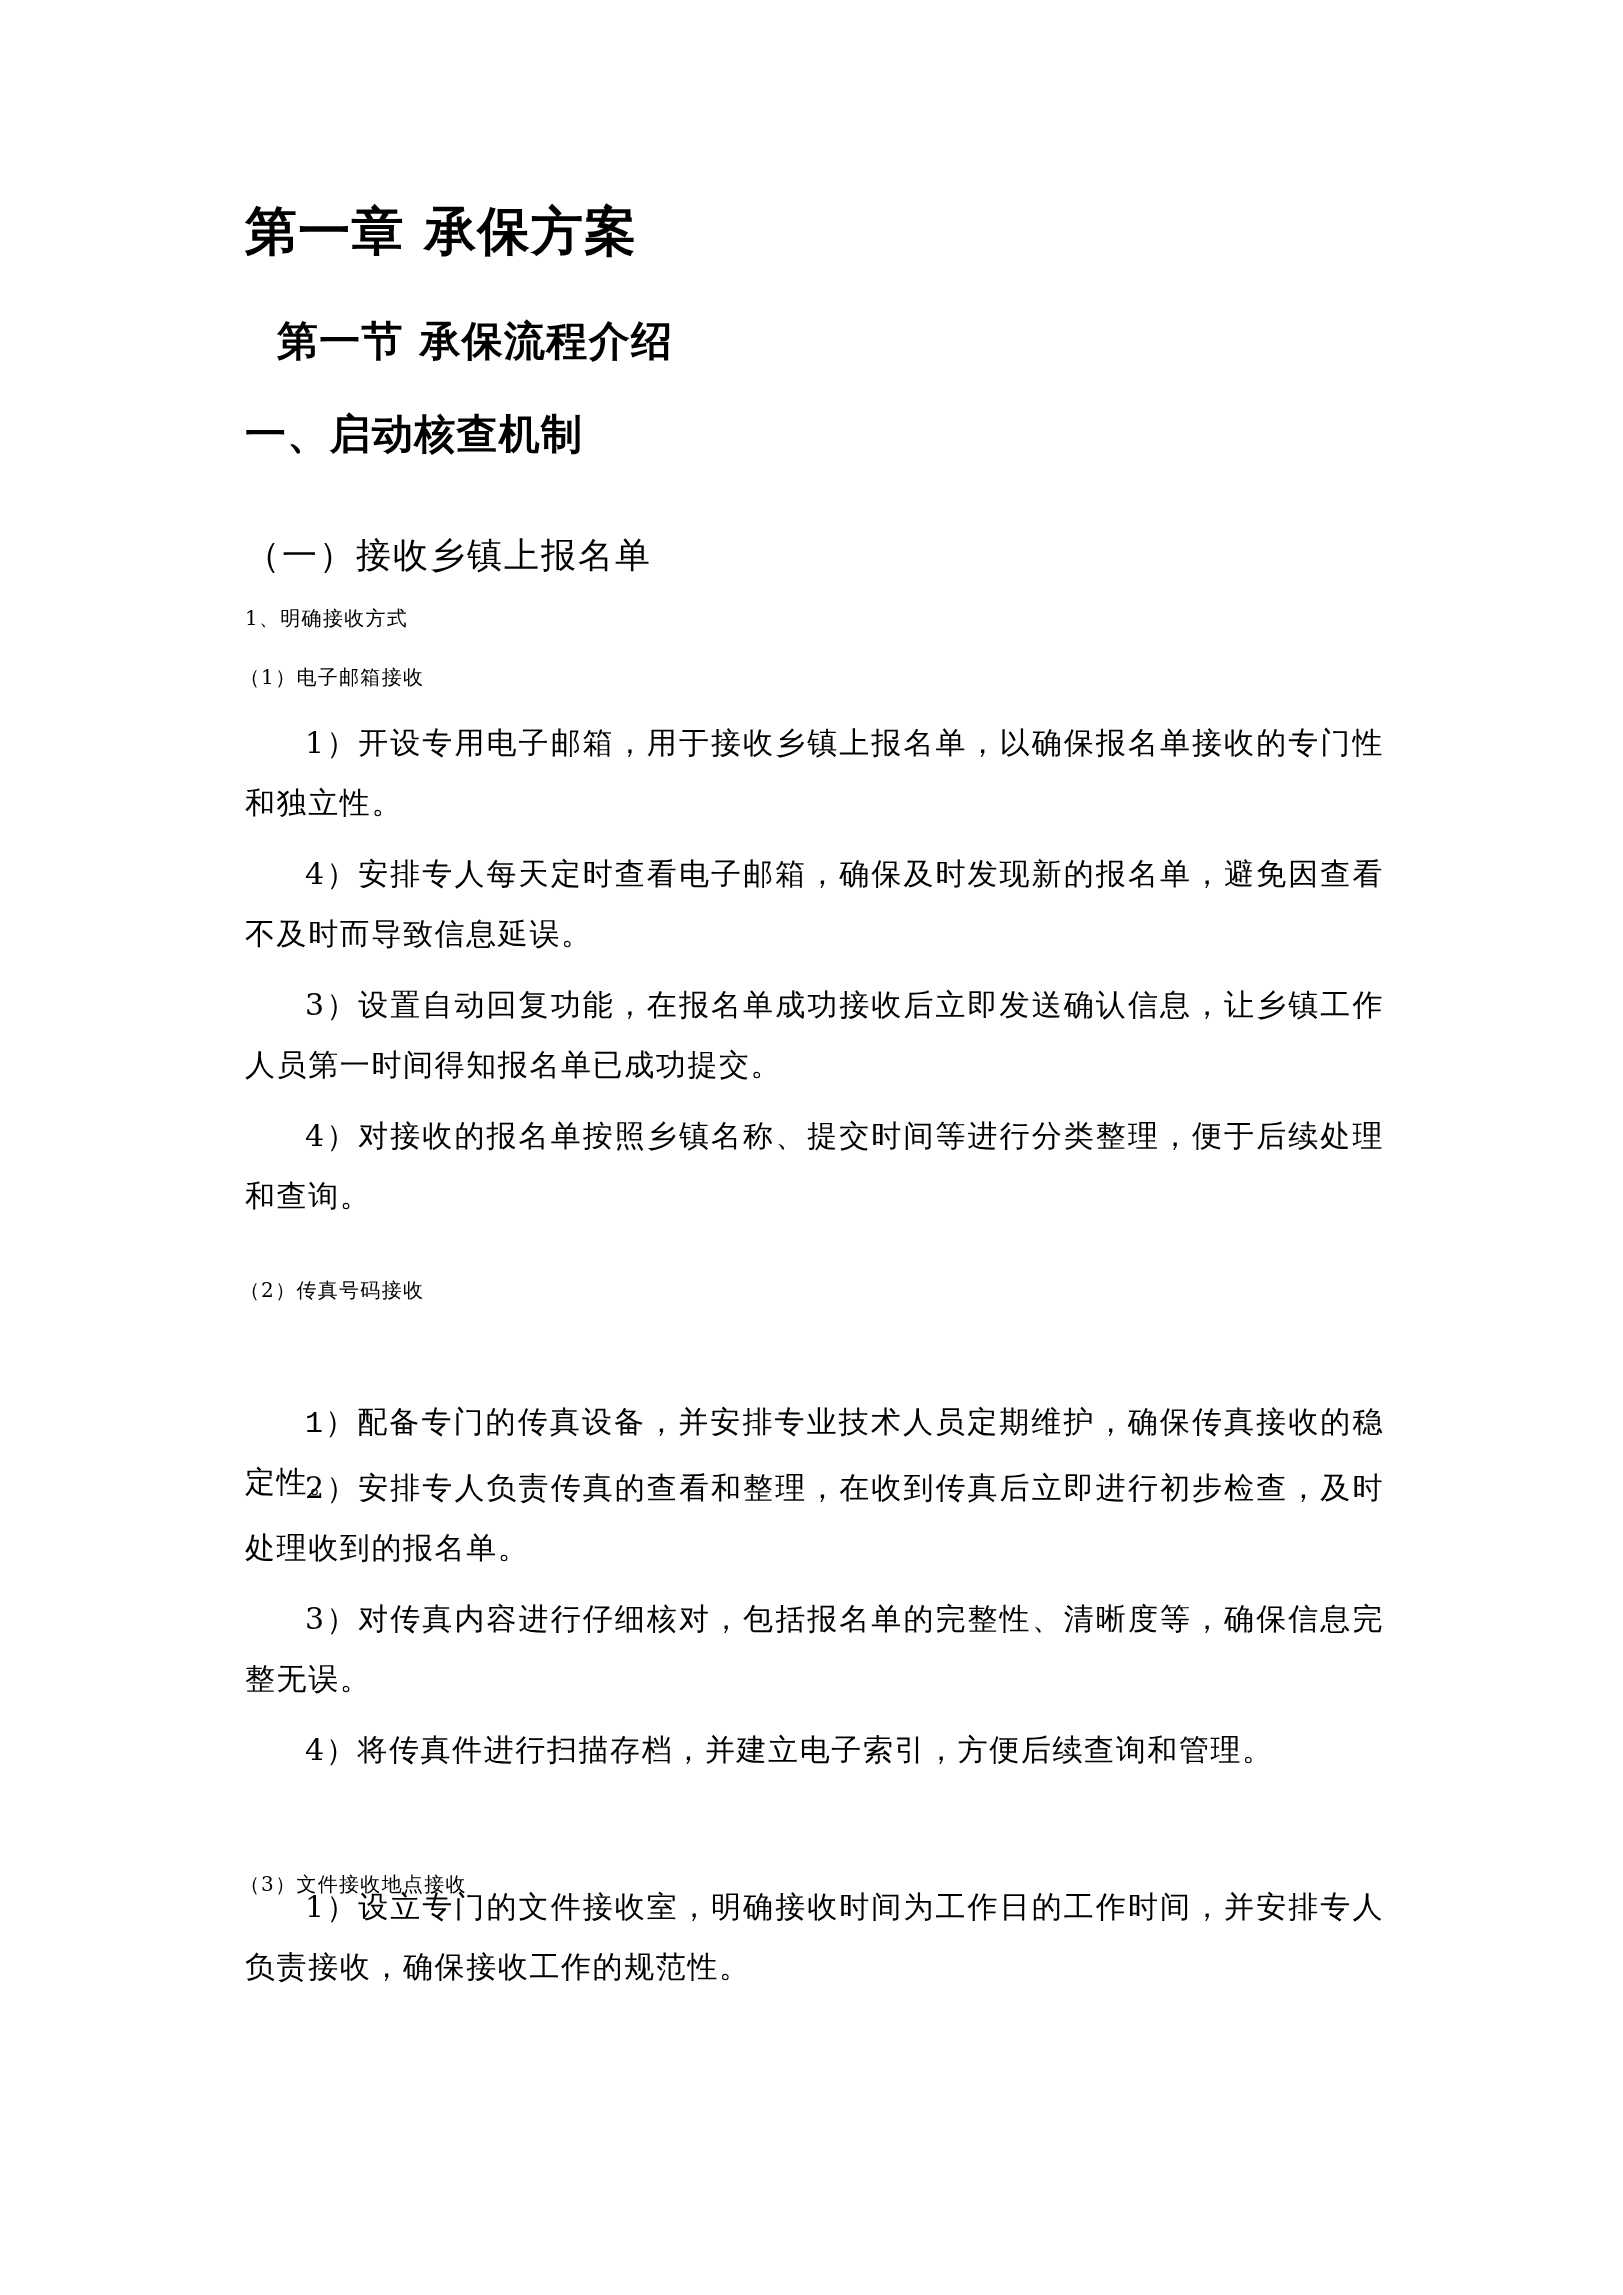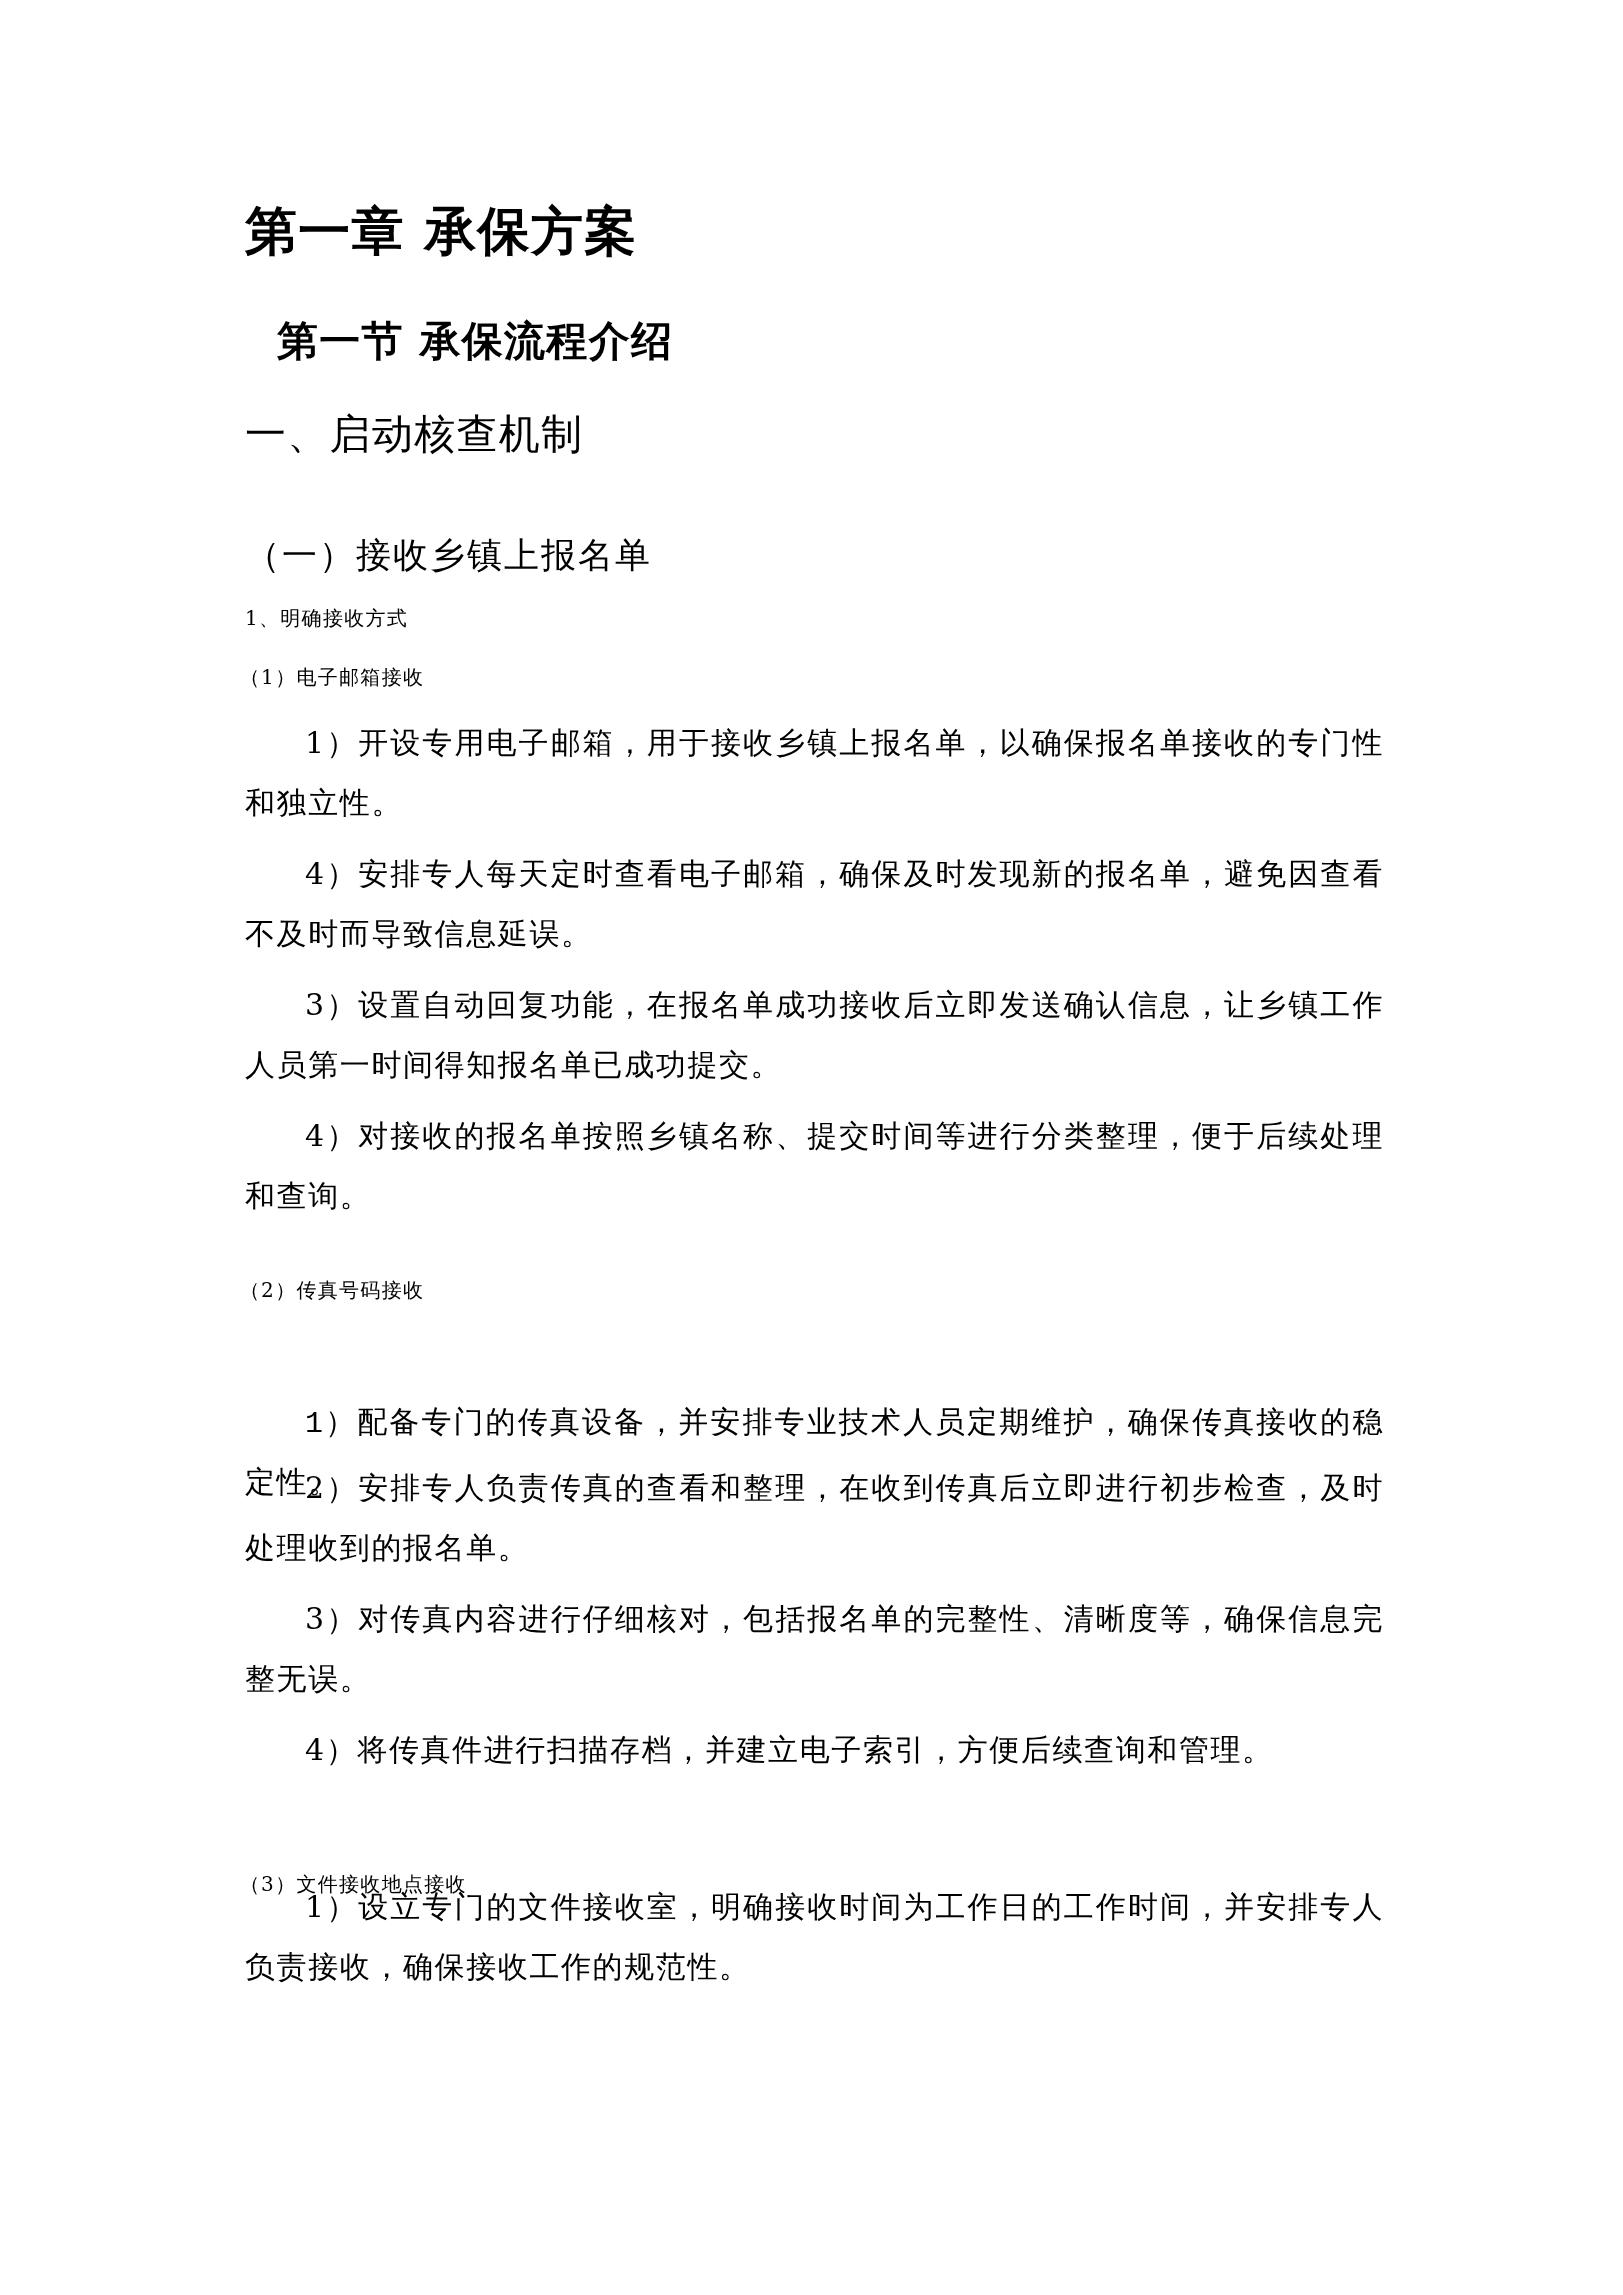--- a/index.html
+++ b/index.html
@@ -42,21 +42,21 @@
     line-height: 55px;
     white-space: nowrap;
     letter-spacing: 1.3px;
     margin-left: 32px;
   }
   .h-sub {
     position: absolute;
     left: 0;
     top: 407px;
     font-family: "DejaVu Sans", "Liberation Sans", sans-serif;
-    font-weight: normal;
+    font-weight: bold;
     font-size: 41px;
     line-height: 55px;
     white-space: nowrap;
     letter-spacing: 1.3px;
   }
   .h-paren {
     position: absolute;
     left: 0;
     top: 510px;
     font-size: 35px;

